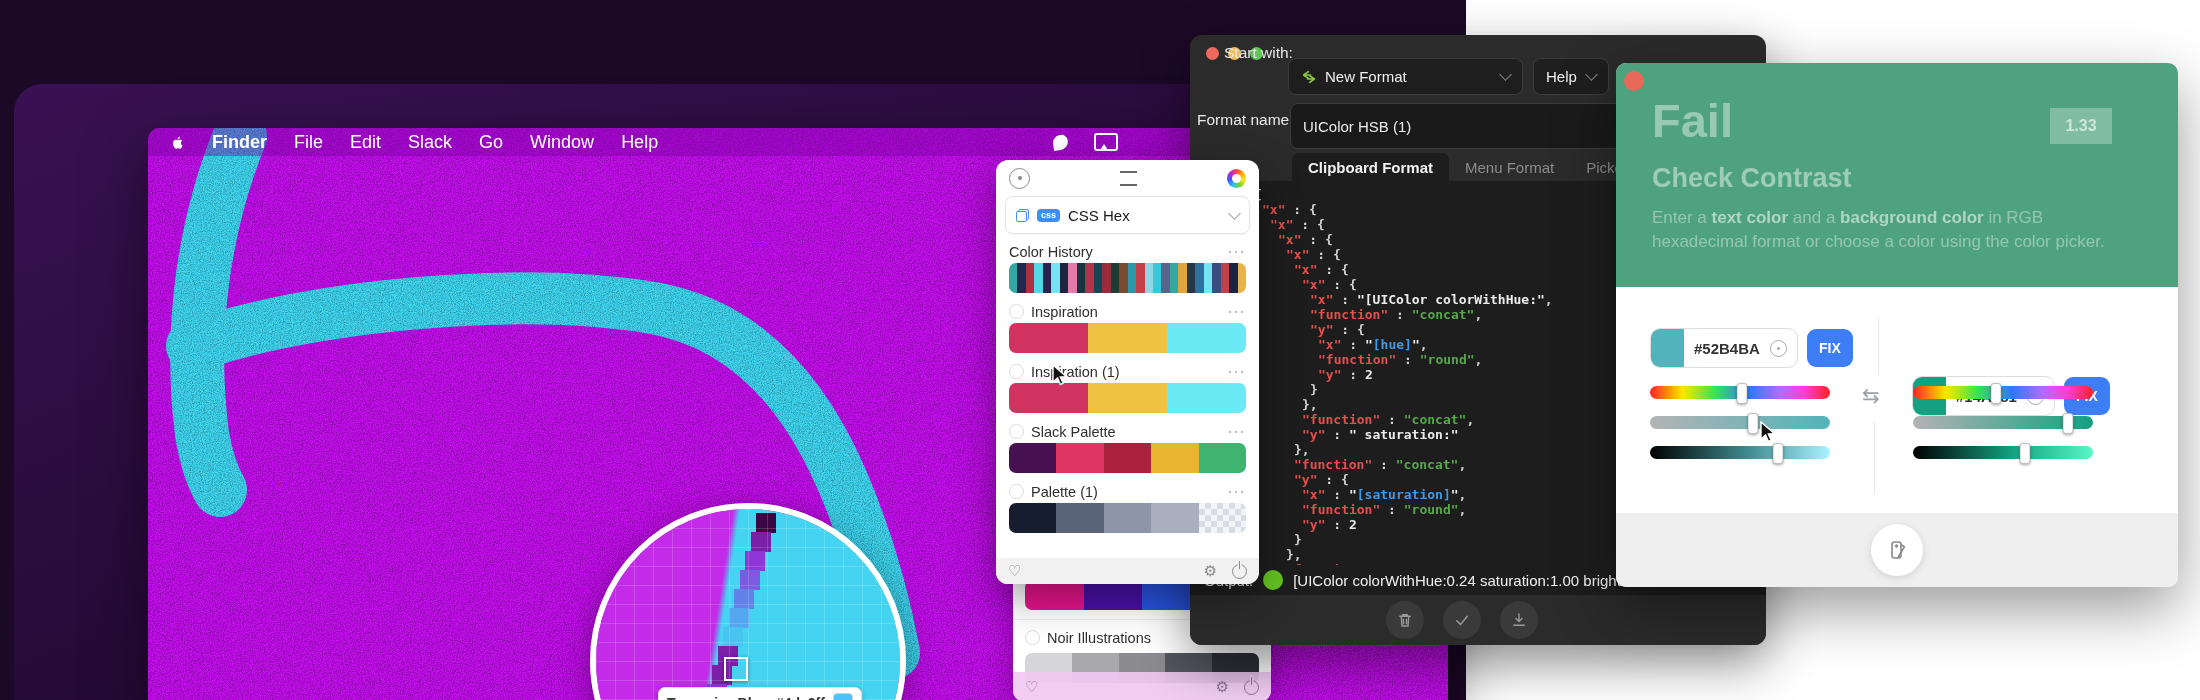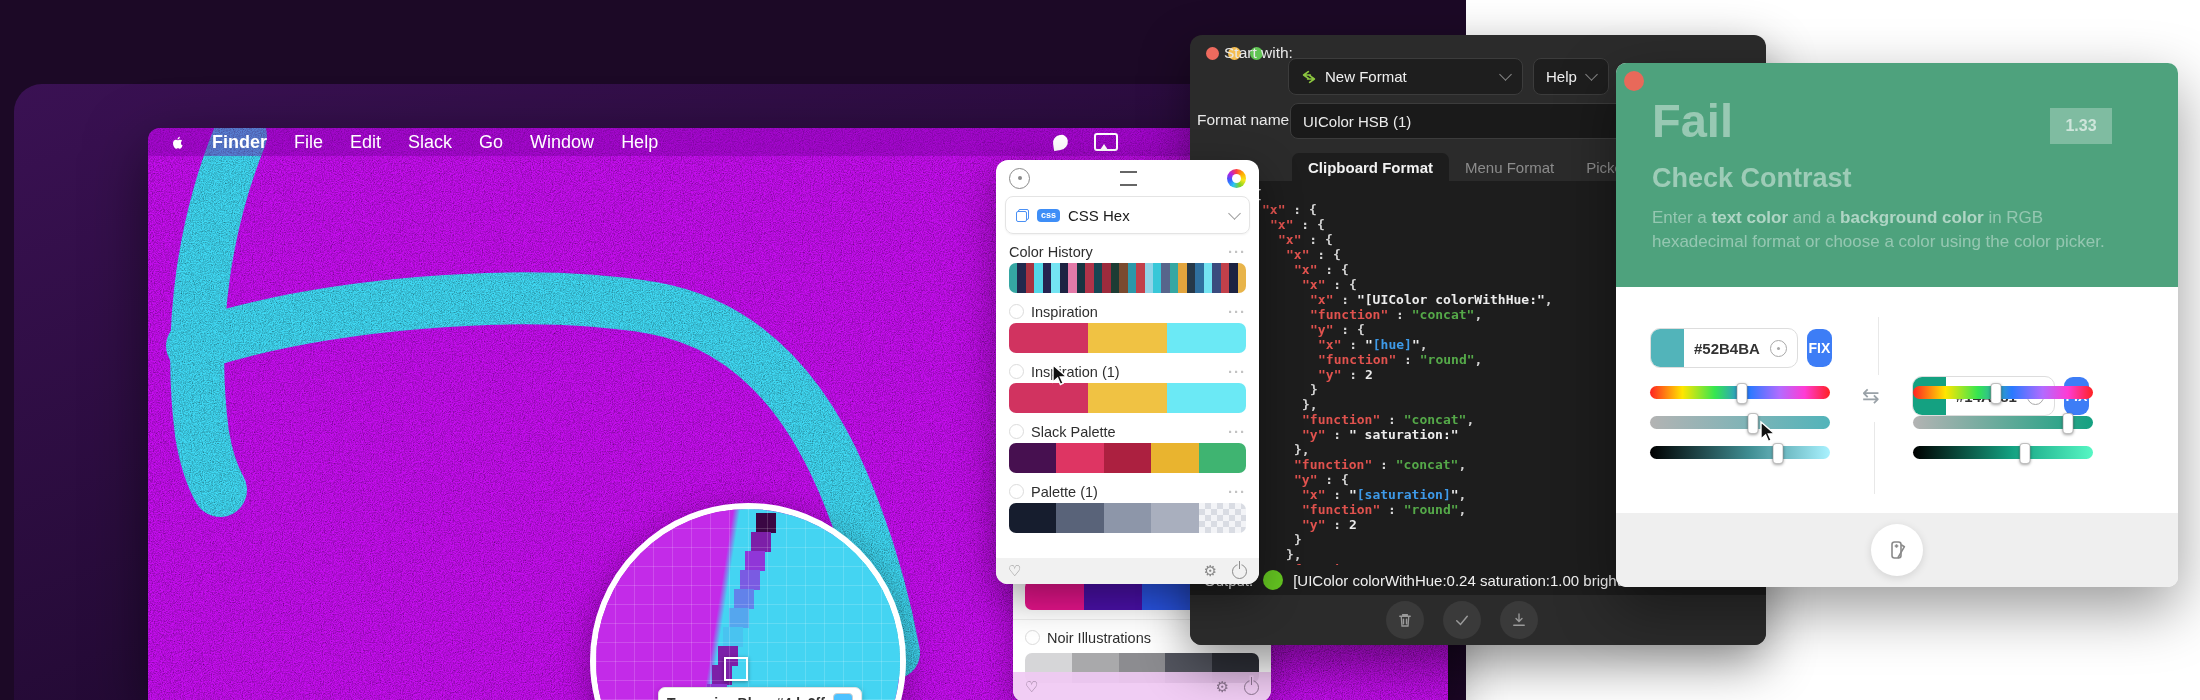--- a/index.html
+++ b/index.html
@@ -95,21 +95,21 @@
   .tl i{width:13px;height:13px;border-radius:50%;}
   .tl-r{background:#ee6a5e;} .tl-y{background:#f5bd4f;} .tl-g{background:#61c454;}
   .cw-label{position:absolute;font-size:15.5px;color:#e8e8e8;}
   .lbl-start{left:34px;top:9px;}
   .lbl-format{left:7px;top:76px;}
   .dd-dark{position:absolute;background:#1e1e1e;border:1px solid #3c3c3c;border-radius:8px;height:37px;
            display:flex;align-items:center;gap:8px;padding:0 12px;box-sizing:border-box;color:#f0f0f0;font-size:15px;}
   .dd-newformat{left:98px;top:23px;width:235px;}
   .dd-help{left:343px;top:23px;width:76px;}
   .dd-dark .chev{border-color:#8a8a8a;margin-left:auto;}
-  .input-dark{position:absolute;left:100px;top:68px;width:455px;height:36px;background:#1a1a1a;
+  .input-dark{position:absolute;left:100px;top:68px;width:455px;height:46px;background:#1a1a1a;
            border:1px solid #3c3c3c;border-radius:8px;color:#ececec;font-size:15px;display:flex;
            align-items:center;padding:0 12px;box-sizing:border-box;}
   .tabs{position:absolute;left:102px;top:118px;height:28px;display:flex;}
   .tab{font-size:15px;color:#8c8c8c;padding:0 16px;display:flex;align-items:center;border-radius:7px 7px 0 0;}
   .tab.active{background:#1d1d1d;color:#f2f2f2;font-weight:bold;}
   .codearea{position:absolute;left:0;top:146px;right:0;height:384px;background:#1d1d1d;overflow:hidden;}
   .cl{font-family:"DejaVu Sans Mono",monospace;font-size:13px;line-height:15px;font-weight:bold;white-space:pre;}
   .t-k{color:#e0524e;} .t-p{color:#d4d4d4;} .t-s{color:#55a949;} .t-b{color:#3e9ae8;}
   .t-w{color:#ececec;} .t-n{color:#ececec;}
   .outputrow{position:absolute;left:0;top:530px;right:0;height:30px;background:#1d1d1d;display:flex;
@@ -133,21 +133,21 @@
   .fp-para{position:absolute;left:36px;top:143px;width:478px;font-size:17px;line-height:24px;color:rgba(255,255,255,.40);}
   .fp-para b{color:rgba(255,255,255,.55);text-align:right;}
   .fp-body{position:relative;height:226px;}
   .hexgroup{position:absolute;top:41px;display:flex;align-items:center;gap:9px;}
   .hg1{left:34px;} .hg2{left:296px;margin-top:48px;}
   .hexbox{display:flex;align-items:center;height:38px;border:1px solid #ddd;border-radius:10px;overflow:hidden;background:#fff;}
   .hexsw{width:33px;height:38px;}
   .hexval{font-size:15px;font-weight:bold;color:#333;padding:0 10px;}
   .target{width:15px;height:15px;border:1.3px solid #a8a8a8;border-radius:50%;position:relative;margin-right:10px;}
   .target:after{content:"";position:absolute;left:50%;top:50%;width:3px;height:3px;margin:-1.5px 0 0 -1.5px;border-radius:50%;background:#a8a8a8;}
-  .fixbtn{width:25px;height:38px;border-radius:9px;background:#3d7df6;color:#fff;font-size:14px;font-weight:bold;
+  .fixbtn{width:46px;height:38px;border-radius:9px;background:#3d7df6;color:#fff;font-size:14px;font-weight:bold;
           display:flex;align-items:center;justify-content:center;}
   .slidercol{position:absolute;top:99px;width:180px;display:flex;flex-direction:column;gap:17px;}
   .sc1{left:34px;} .sc2{left:297px;}
   .slider{position:relative;height:13px;border-radius:7px;}
   .handle{position:absolute;top:-3px;width:9px;height:19px;background:#fff;border-radius:4px;
           border:1px solid rgba(0,0,0,.25);box-shadow:0 1px 3px rgba(0,0,0,.35);transform:translateX(-50%);}
   .swap{position:absolute;left:246px;top:97px;color:#9aa2a8;font-size:21px;font-family:"DejaVu Sans",sans-serif;}
   .vdiv{position:absolute;left:258px;top:135px;width:1px;height:72px;background:#e8e8e8;}
   .hdiv{position:absolute;left:262px;top:30px;width:1px;height:58px;background:#e8e8e8;}
   .fp-footer{position:absolute;left:0;bottom:0;right:0;height:74px;background:#efefef;display:flex;

